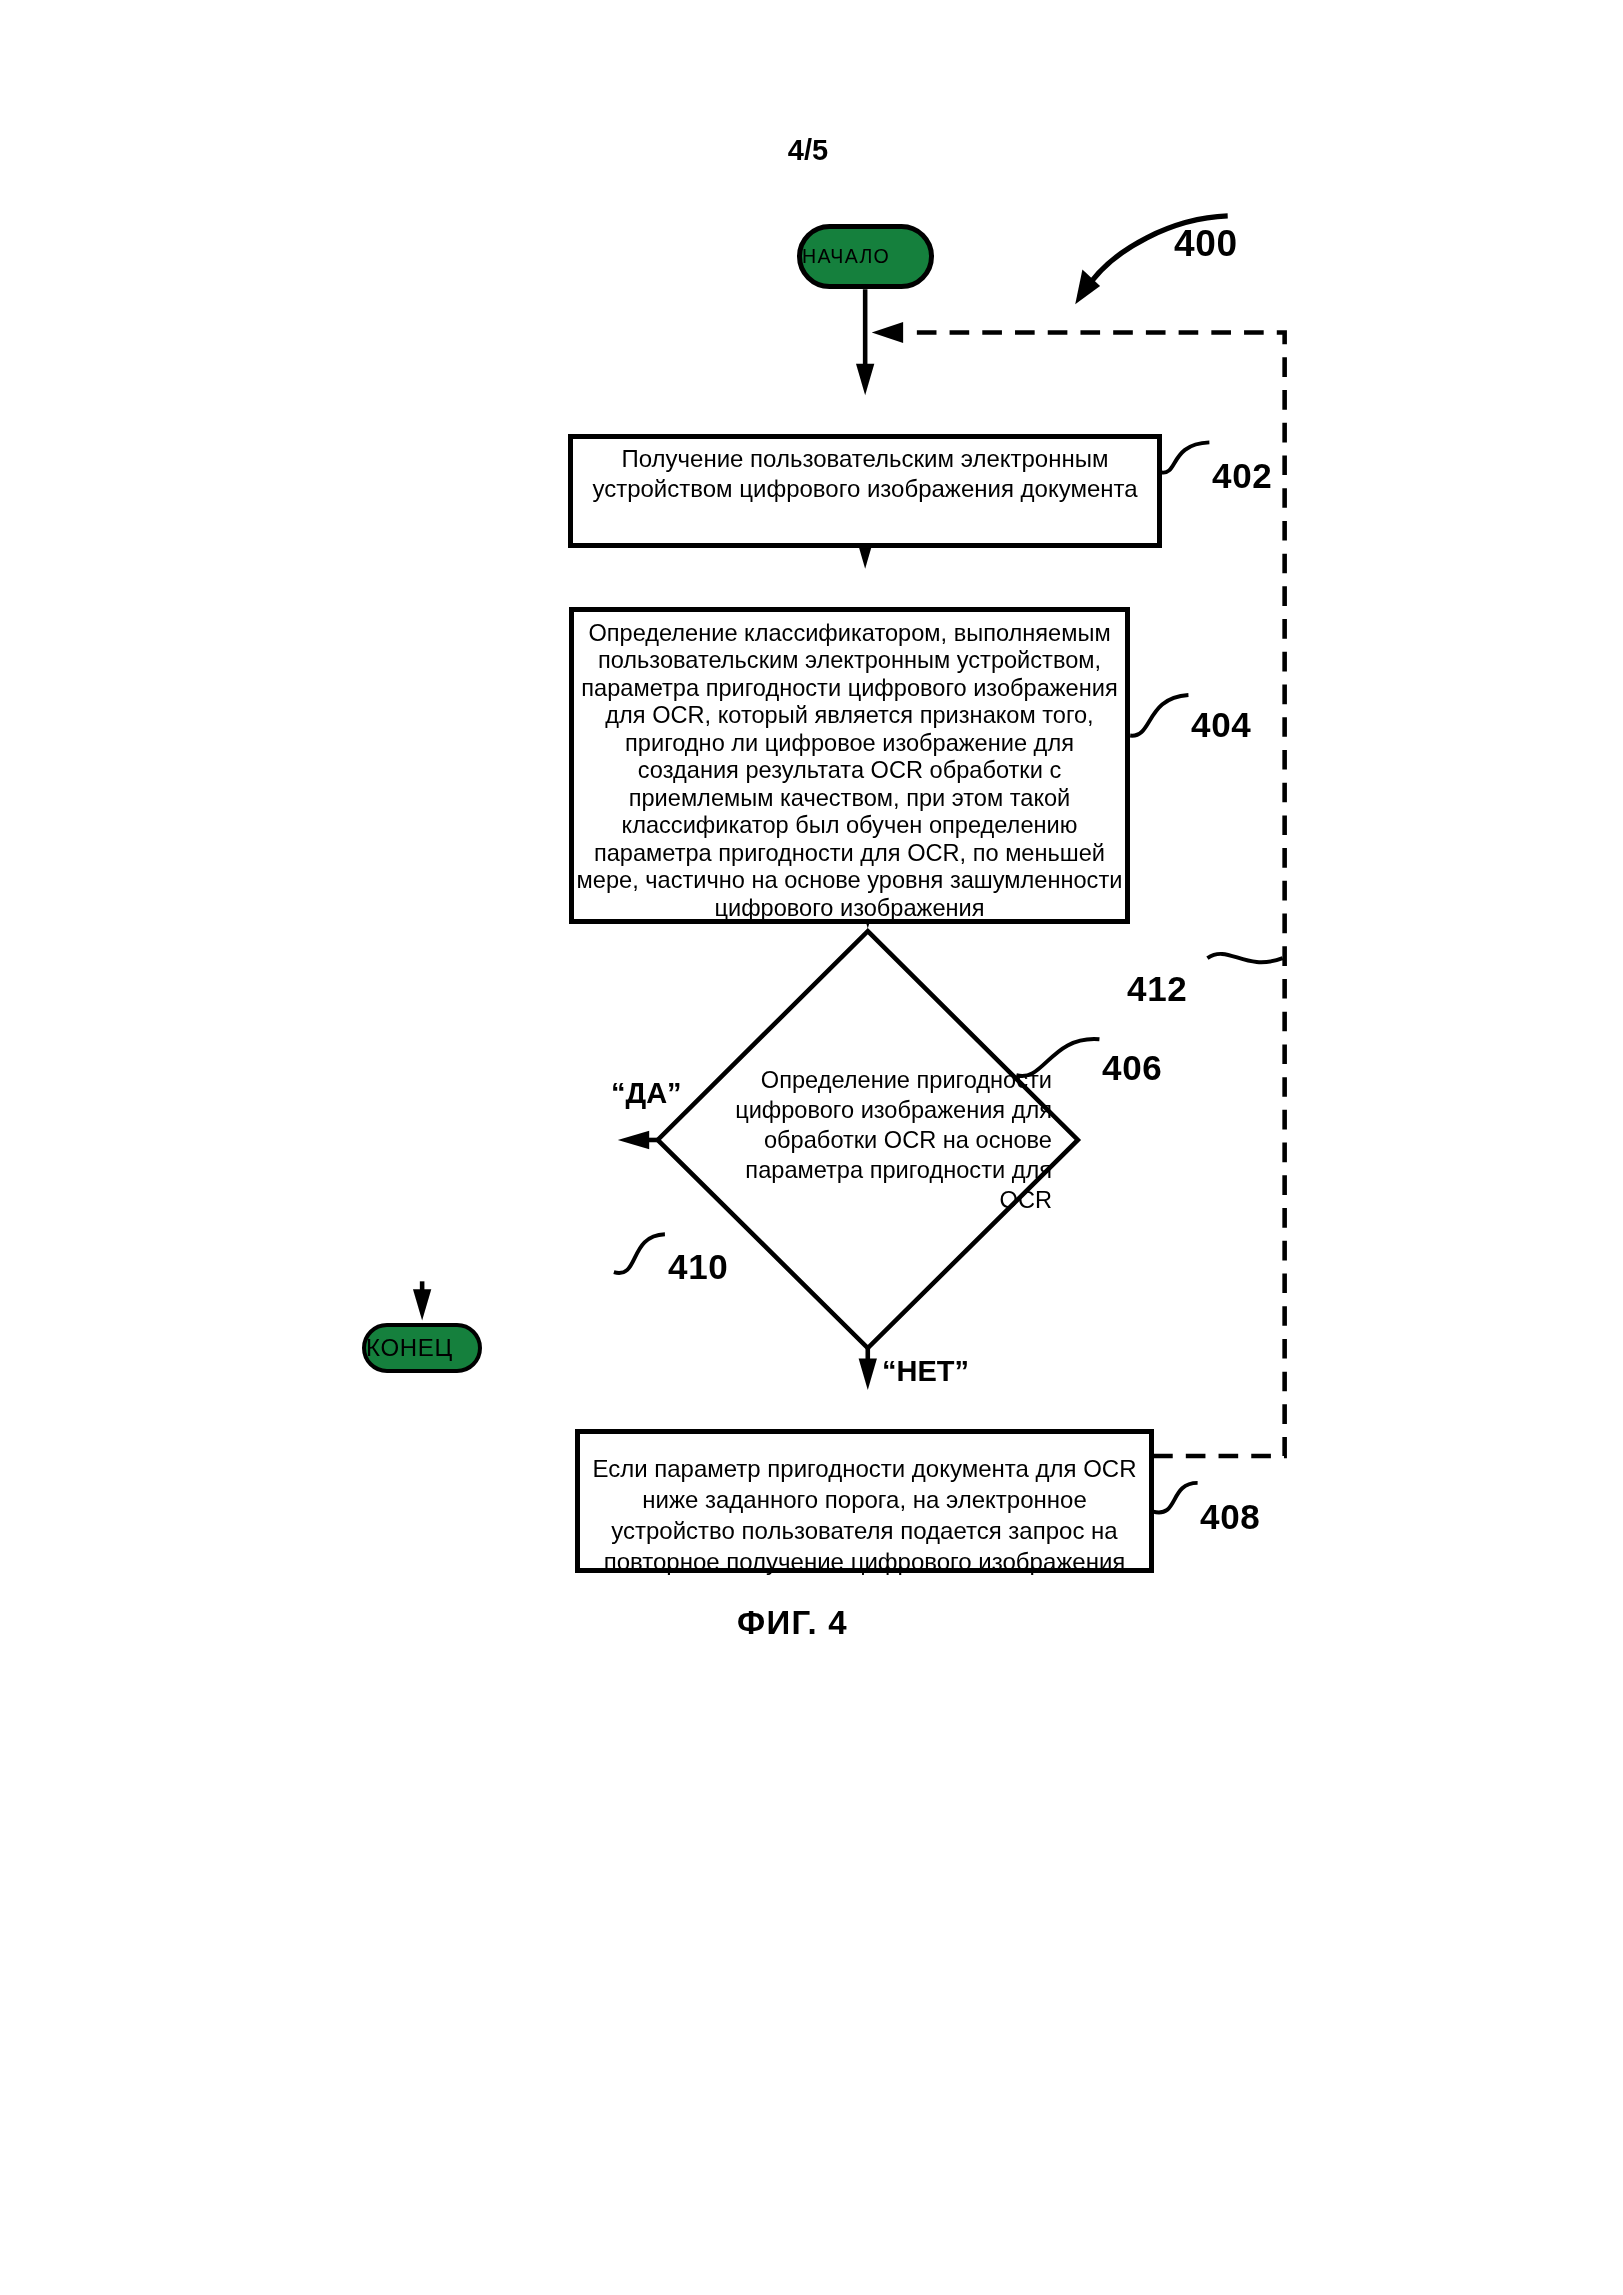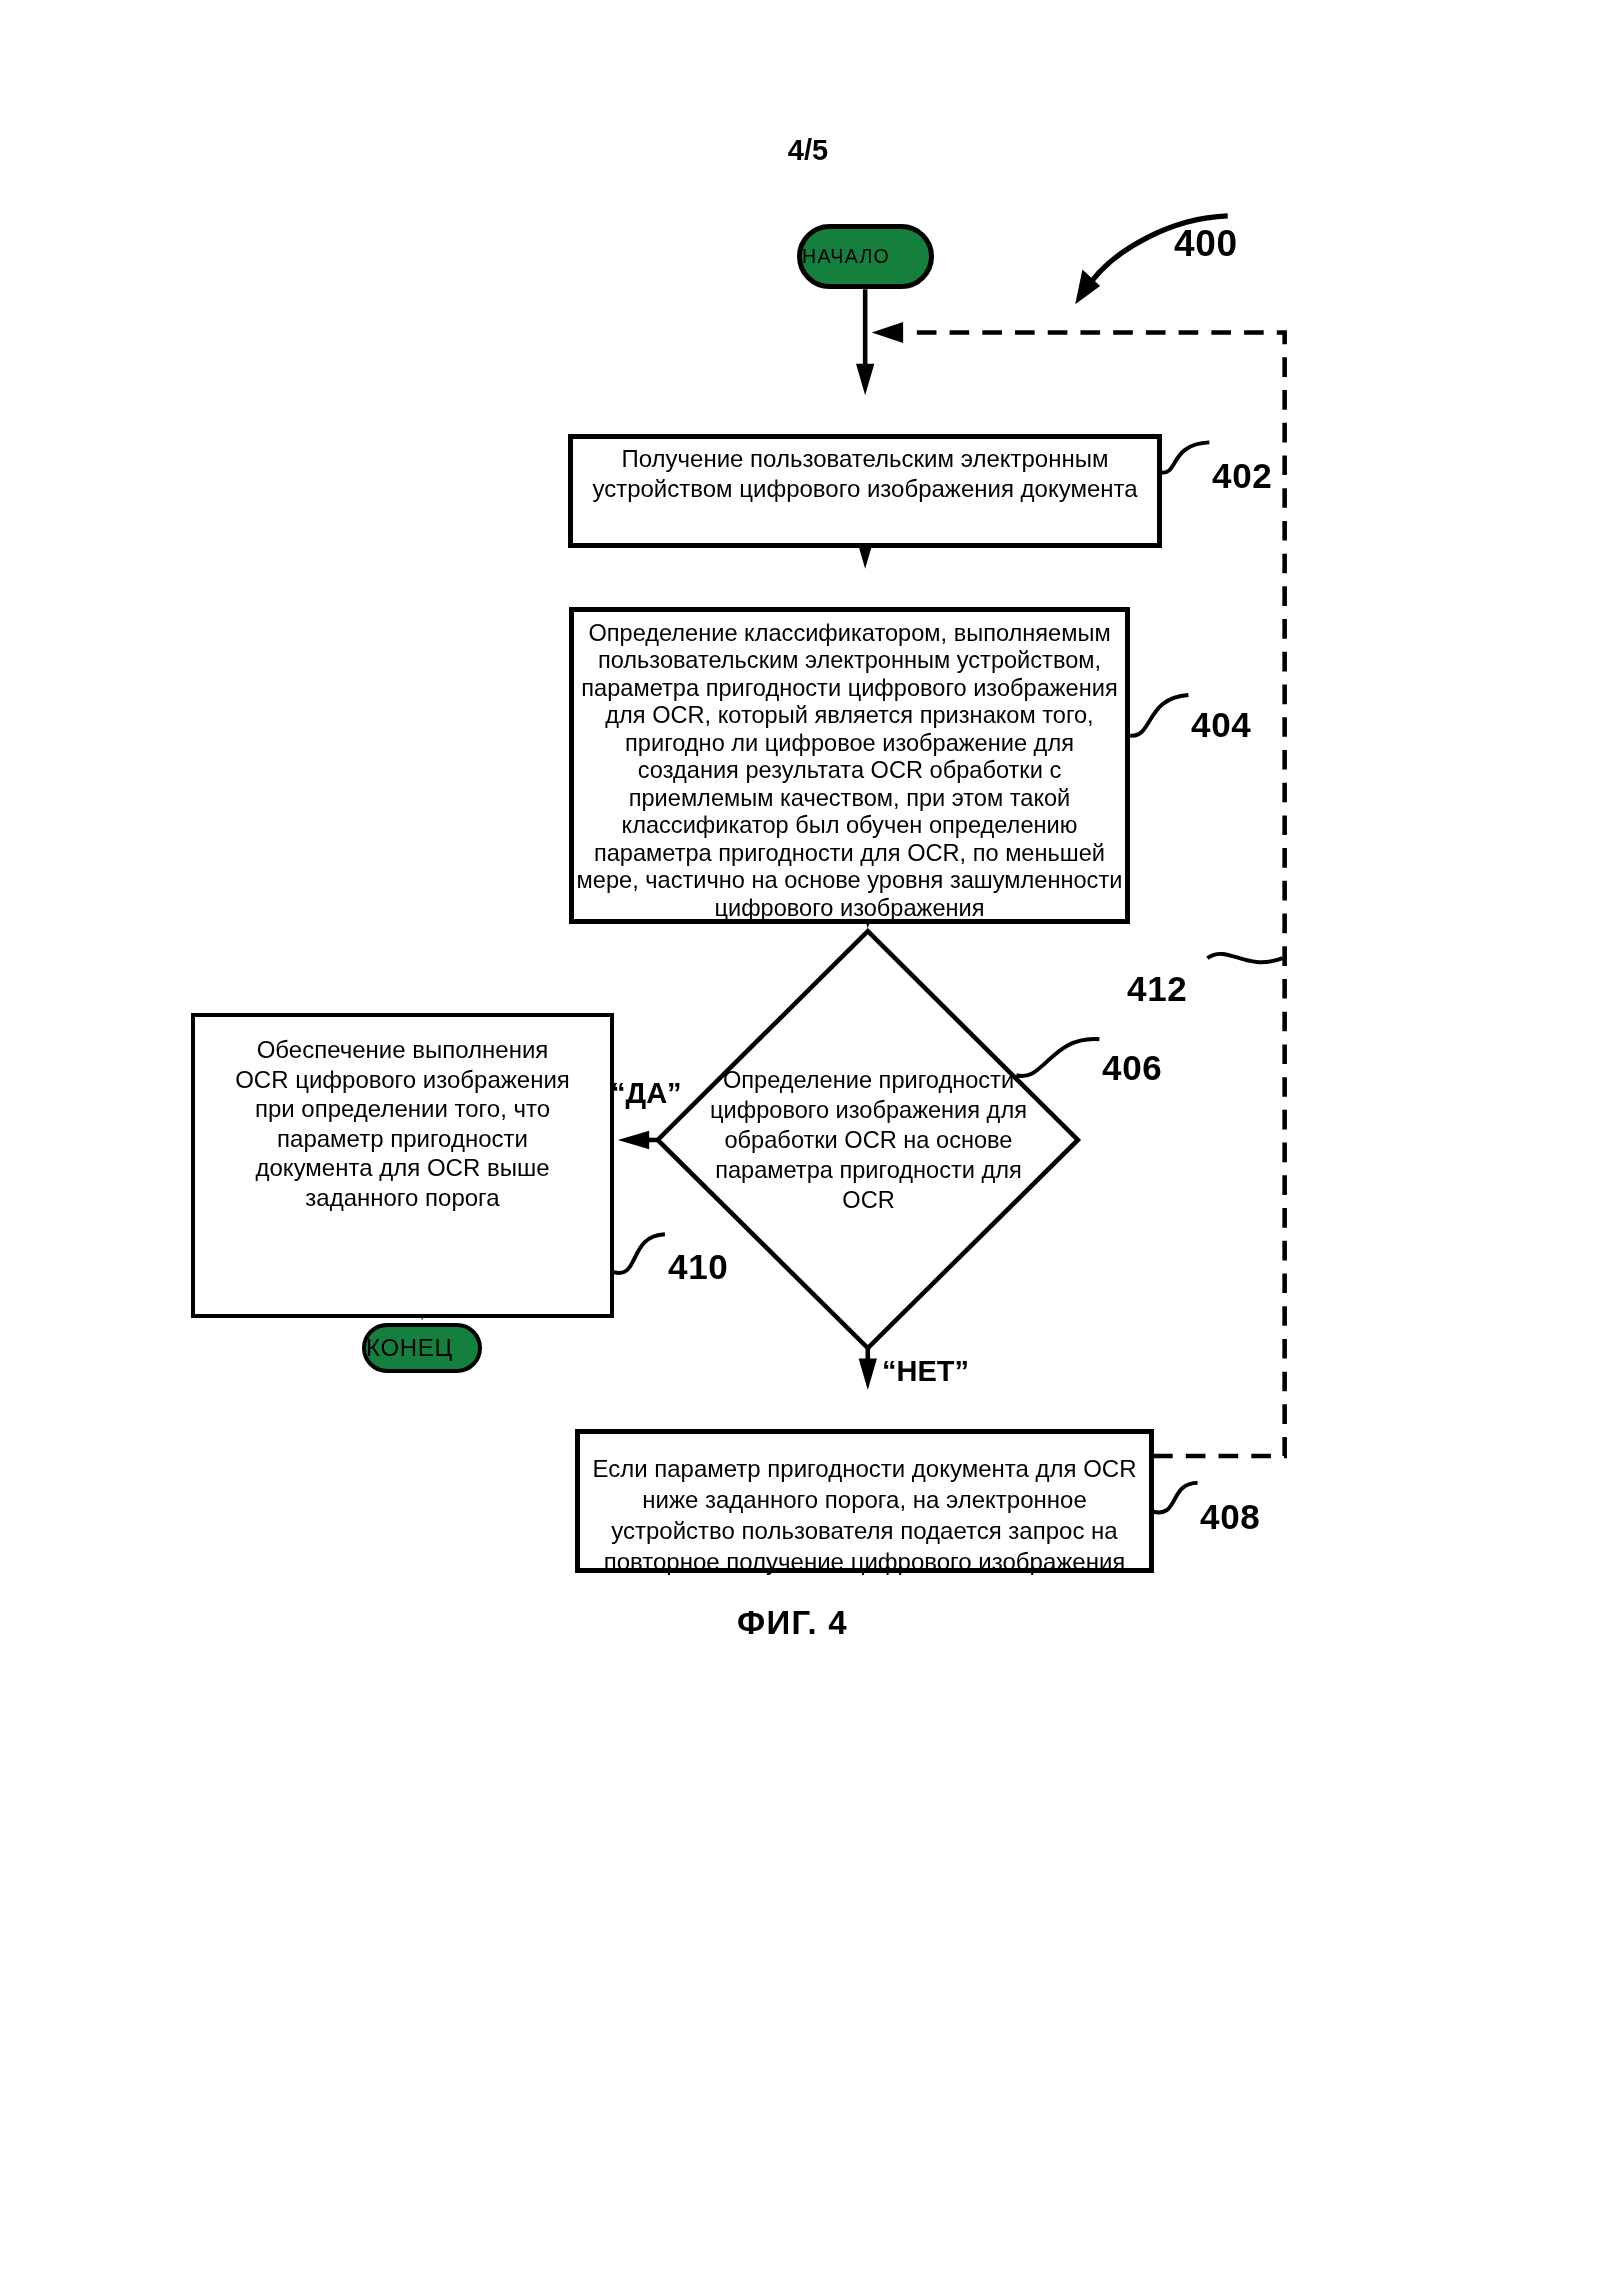--- a/index.html
+++ b/index.html
@@ -65,21 +65,21 @@
     font-size:24px;line-height:41px;letter-spacing:0.7px;
   }
   #box-402{left:568px;top:398px;width:594px;height:114px;padding-top:5.2px;}
   #box-404{left:569px;top:571px;width:561px;height:317px;padding-top:7.9px;}
   #box-404 .node-text{font-size:23.6px;line-height:27.5px;}
   #box-410{left:191px;top:977px;width:423px;height:305px;border-width:4.6px;padding-top:18.3px;}
   #box-408{left:575px;top:1393px;width:579px;height:144px;padding-top:19px;}
   #box-408 .node-text{line-height:31px;}
   #diamond-text{
     position:absolute;left:685px;top:1065px;width:367px;
-    white-space:pre-line;text-align:center;
+    white-space:pre-line;text-align:right;
     font-size:23.6px;line-height:30px;
   }
   #ref-400{left:1174px;top:191px;font-size:37px;}
   #ref-402{left:1212px;top:424px;}
   #ref-404{left:1191px;top:673px;}
   #ref-406{left:1102px;top:1016px;}
   #ref-410{left:668px;top:1215px;}
   #ref-408{left:1200px;top:1465px;}
   #ref-412{left:1127px;top:937px;}
   #yes-label{left:611px;top:1077px;}
@@ -157,28 +157,20 @@
 цифрового изображения для
 обработки OCR на основе
 параметра пригодности для
 OCR</div>
   <div class="ref-label" id="ref-406">406</div>
   <div class="ref-label" id="ref-412">412</div>
 
   <div class="branch-label" id="yes-label">“ДА”</div>
   <div class="branch-label" id="no-label">“НЕТ”</div>
 
-  <div class="node" id="box-410">
-    <div class="node-text">Обеспечение выполнения
-OCR цифрового изображения
-при определении того, что
-параметр пригодности
-документа для OCR выше
-заданного порога</div>
-  </div>
   <div class="ref-label" id="ref-410">410</div>
 
   <div class="terminal" id="end-terminal">КОНЕЦ</div>
 
   <div class="node" id="box-408">
     <div class="node-text">Если параметр пригодности документа для OCR
 ниже заданного порога, на электронное
 устройство пользователя подается запрос на
 повторное получение цифрового изображения</div>
   </div>

